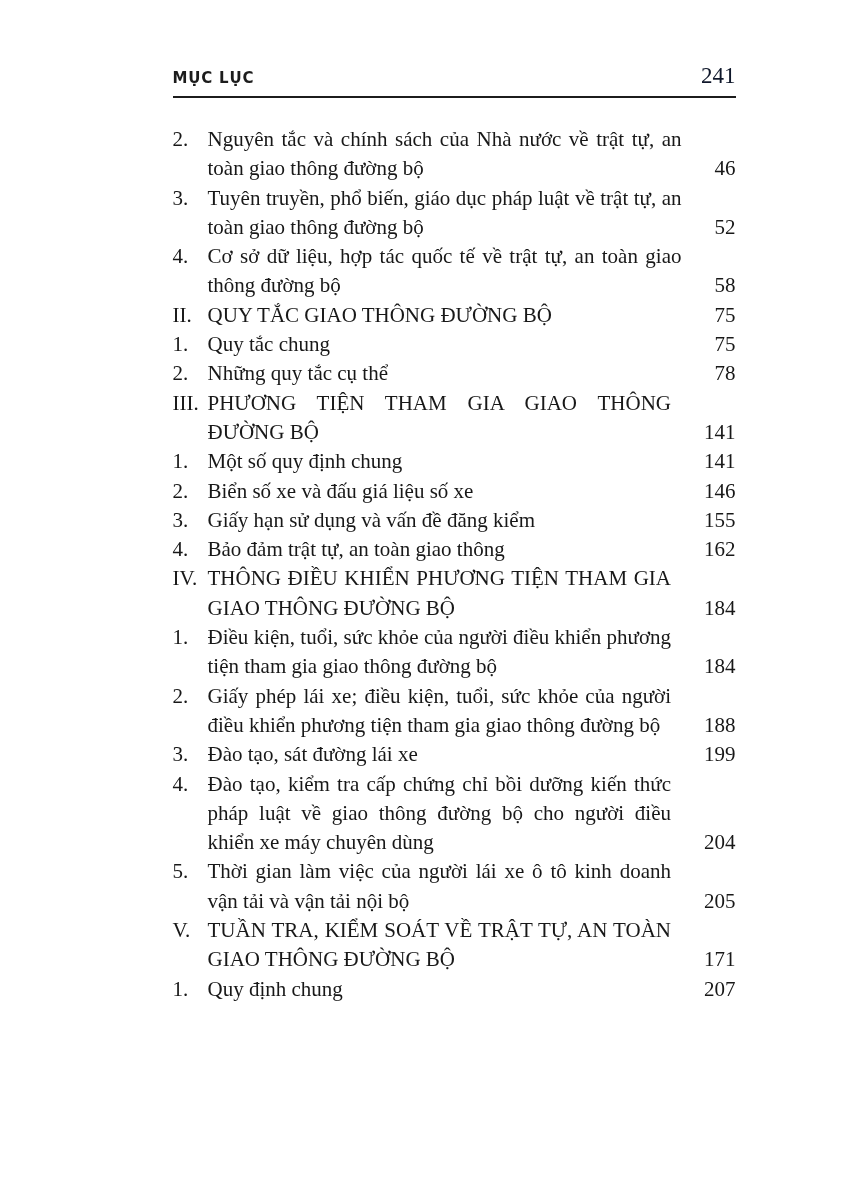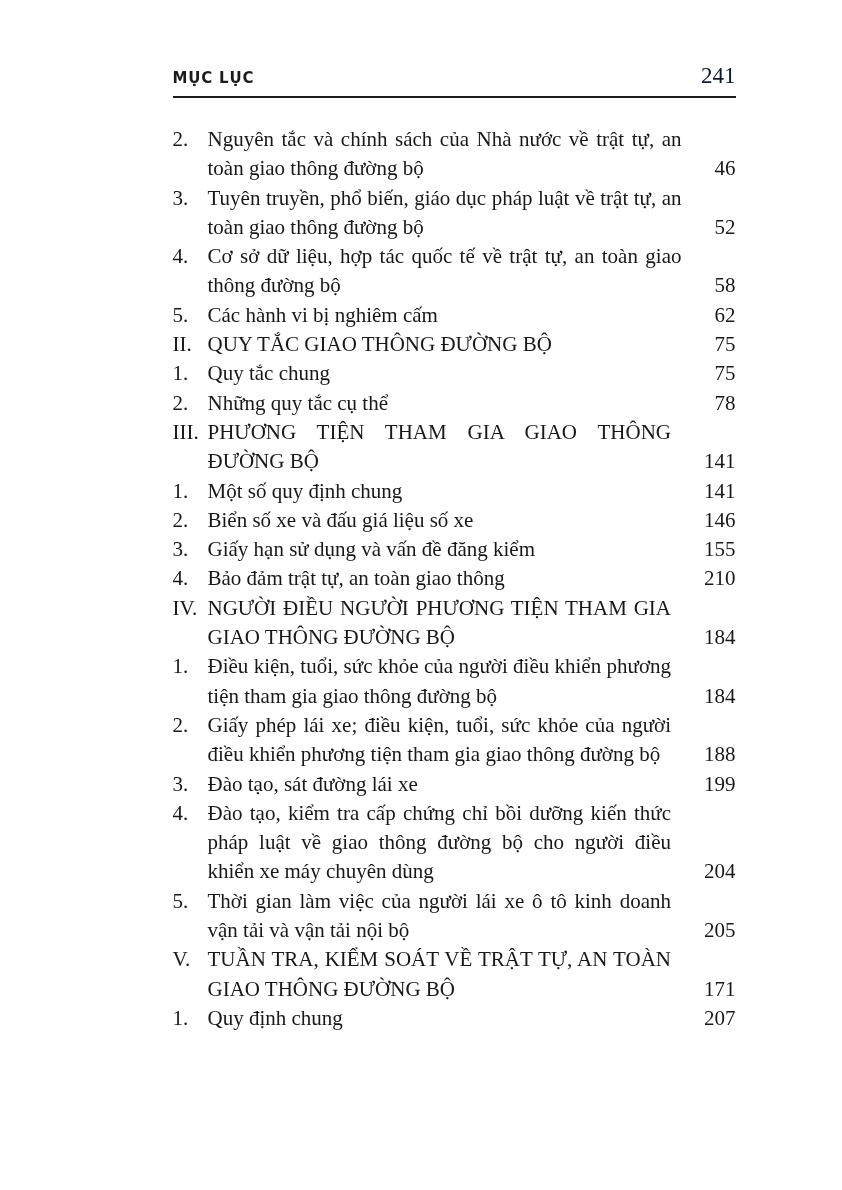--- a/index.html
+++ b/index.html
@@ -85,24 +85,20 @@
   <div class="entry">
         <div class="entry-text"><span class="prefix">3.</span><span class="title">Tuyên truyền, phổ biến, giáo dục pháp luật về trật tự, an toàn giao thông đường bộ</span></div>
         <div class="entry-page">52</div>
       </div>
 
   <div class="entry">
         <div class="entry-text"><span class="prefix">4.</span><span class="title">Cơ sở dữ liệu, hợp tác quốc tế về trật tự, an toàn giao thông đường bộ</span></div>
         <div class="entry-page">58</div>
       </div>
 
-  <div class="entry">
-        <div class="entry-text"><span class="prefix">5.</span><span class="title">Các hành vi bị nghiêm cấm</span></div>
-        <div class="entry-page">62</div>
-      </div>
 
   <div class="entry">
         <div class="entry-text"><span class="prefix">II.</span><span class="title">QUY TẮC GIAO THÔNG ĐƯỜNG BỘ</span></div>
         <div class="entry-page">75</div>
       </div>
 
   <div class="entry">
         <div class="entry-text"><span class="prefix">1.</span><span class="title">Quy tắc chung</span></div>
         <div class="entry-page">75</div>
       </div>
@@ -127,25 +123,25 @@
         <div class="entry-page">146</div>
       </div>
 
   <div class="entry">
         <div class="entry-text"><span class="prefix">3.</span><span class="title">Giấy hạn sử dụng và vấn đề đăng kiểm</span></div>
         <div class="entry-page">155</div>
       </div>
 
   <div class="entry">
         <div class="entry-text"><span class="prefix">4.</span><span class="title">Bảo đảm trật tự, an toàn giao thông</span></div>
-        <div class="entry-page">210</div>
+        <div class="entry-page">162</div>
       </div>
 
   <div class="entry">
-        <div class="entry-text"><span class="prefix">IV.</span><span class="title">NGƯỜI ĐIỀU NGƯỜI PHƯƠNG TIỆN THAM GIA GIAO THÔNG ĐƯỜNG BỘ</span></div>
+        <div class="entry-text"><span class="prefix">IV.</span><span class="title">THÔNG ĐIỀU KHIỂN PHƯƠNG TIỆN THAM GIA GIAO THÔNG ĐƯỜNG BỘ</span></div>
         <div class="entry-page">184</div>
       </div>
 
   <div class="entry">
         <div class="entry-text"><span class="prefix">1.</span><span class="title">Điều kiện, tuổi, sức khỏe của người điều khiển phương tiện tham gia giao thông đường bộ</span></div>
         <div class="entry-page">184</div>
       </div>
 
   <div class="entry">
         <div class="entry-text"><span class="prefix">2.</span><span class="title">Giấy phép lái xe; điều kiện, tuổi, sức khỏe của người điều khiển phương tiện tham gia giao thông đường bộ</span></div>

